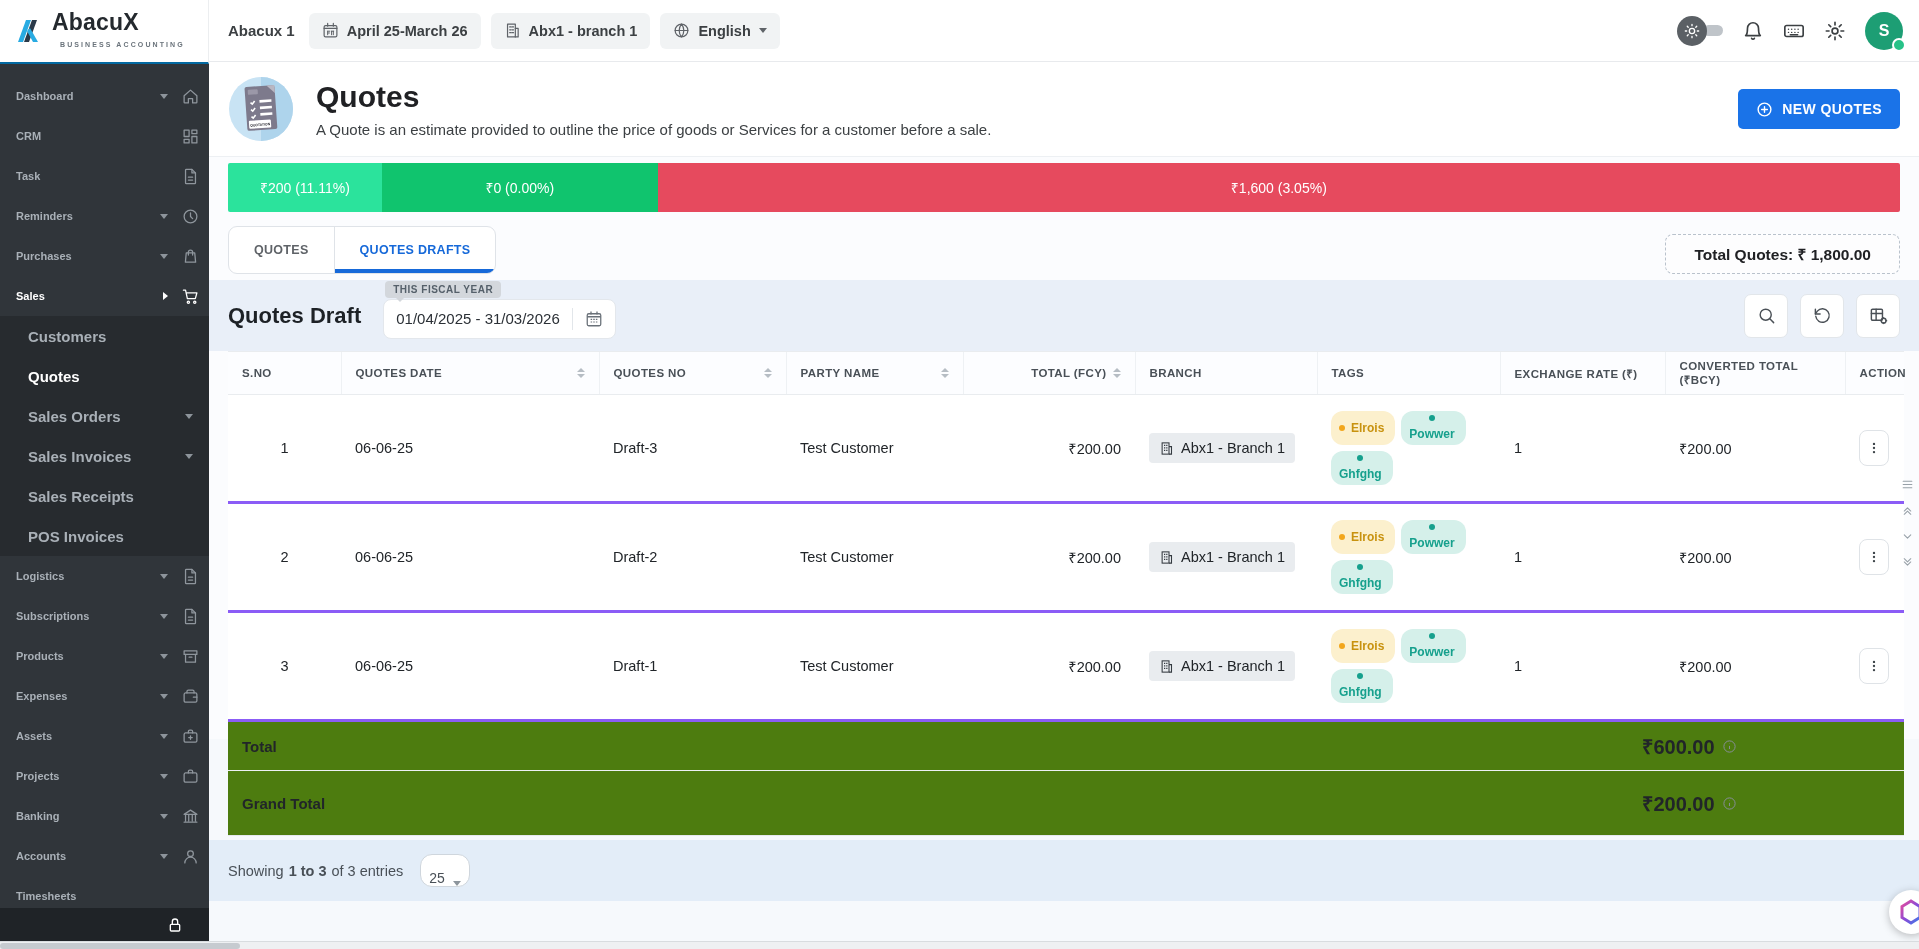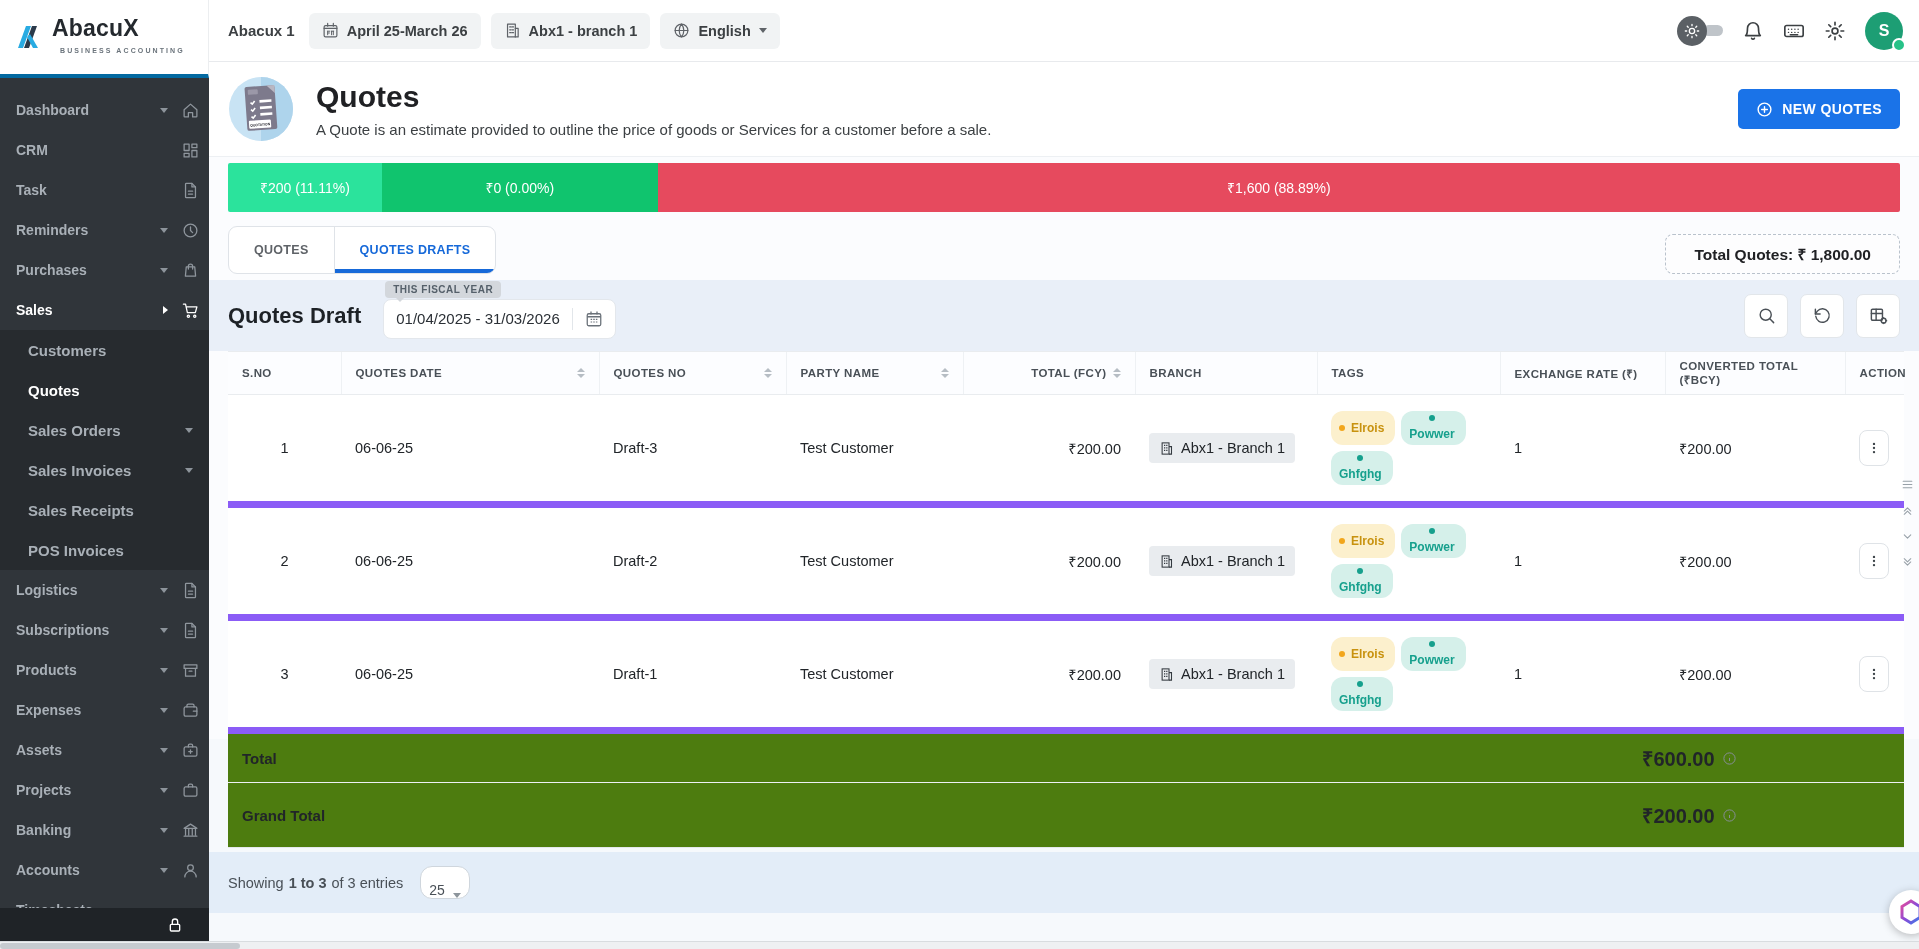--- a/index.html
+++ b/index.html
@@ -1,25 +1,25 @@
 <!DOCTYPE html>
 <html><head>
 <meta charset="utf-8">
 <style>
   * { margin:0; padding:0; box-sizing:border-box; }
   html,body { width:1919px; height:949px; font-family:"Liberation Sans", sans-serif; background:#f6f9fc; overflow:hidden; }
   .app { position:relative; width:1919px; height:949px; overflow:hidden; }
 
   
   .sidebar { position:absolute; left:0; top:0; width:209px; height:949px; background:#30353a; z-index:5; }
-  .logo-area { height:78px; background:#fff; border-bottom:4px solid #0369a1; border-right:1px solid #eceef0; display:flex; align-items:center; padding-left:14px; gap:8px; }
+  .logo-area { height:64px; background:#fff; border-bottom:2px solid #0369a1; border-right:1px solid #eceef0; display:flex; align-items:center; padding-left:14px; gap:8px; }
   .logo-text .name { font-size:23px; font-weight:bold; color:#24292e; letter-spacing:.2px; line-height:22px; }
   .logo-text .tag { font-size:7px; letter-spacing:2.1px; color:#6a737b; font-weight:bold; margin-top:2px; }
   .nav { padding-top:12px; }
-  .nav-item { height:40px; display:flex; align-items:center; padding:0 10px 0 16px; color:#a9b0b7; font-size:14px; font-weight:600; cursor:pointer; }
+  .nav-item { height:40px; display:flex; align-items:center; padding:0 10px 0 16px; color:#a9b0b7; font-size:11px; font-weight:600; cursor:pointer; }
   .nav-item.active { color:#ffffff; }
   .nav-item .spacer { flex:1; }
   .caret-down { width:0;height:0;border-left:4.5px solid transparent;border-right:4.5px solid transparent;border-top:5px solid #8d949b; margin-right:14px; }
   .caret-right { width:0;height:0;border-top:4.5px solid transparent;border-bottom:4.5px solid transparent;border-left:5px solid #ffffff; margin-right:14px; }
   .nav-ico { width:17px;height:17px; flex:none; stroke:#8f969d; fill:none; stroke-width:1.8; stroke-linecap:round; stroke-linejoin:round; }
   .nav-item.active .nav-ico { stroke:#ffffff; }
   .submenu { background:#272b2f; }
   .sub-item { height:40px; display:flex; align-items:center; padding-left:28px; color:#a9b0b7; font-size:15px; font-weight:600; cursor:pointer; }
   .sub-item.active { color:#ffffff; font-weight:bold; }
   .sub-item .spacer { flex:1; }
@@ -77,21 +77,21 @@
   table.grid { width:1676px; margin:0 19px; border-collapse:collapse; table-layout:fixed; background:#fff; }
   table.grid thead th { height:43px; background:#fcfdff; border-top:1px solid #e9ecef; border-bottom:1px solid #e9ecef; font-size:11.5px; font-weight:bold; letter-spacing:.4px; color:#495057; text-align:left; padding:0 14px; }
   table.grid thead th + th { border-left:1px solid #eef1f4; }
   .th-flex { display:flex; align-items:center; }
   .th-flex.end { justify-content:flex-end; gap:6px; }
   .sort { margin-left:auto; display:flex; flex-direction:column; gap:2px; }
   .th-flex.end .sort { margin-left:0; }
   .sort i { width:0; height:0; border-left:4px solid transparent; border-right:4px solid transparent; display:block; }
   .sort .up { border-bottom:4px solid #b6bdc4; }
   .sort .dn { border-top:4px solid #b6bdc4; }
-  table.grid tbody td { height:78px; border-bottom:7px solid #8b5cf6; font-size:14.5px; color:#212529; padding:16px 14px; background:#fff; }
+  table.grid tbody td { height:78px; border-bottom:3px solid #8b5cf6; font-size:14.5px; color:#212529; padding:16px 14px; background:#fff; }
   td.c { text-align:center; }
   td.r { text-align:right; padding-right:48px; }
   .branch-chip { display:inline-flex; align-items:center; gap:7px; background:#e9ecef; border-radius:4px; padding:7px 10px; font-size:14.5px; color:#212529; white-space:nowrap; }
   .branch-chip svg { width:15px; height:15px; stroke:#343a40; fill:none; stroke-width:1.7; }
   .tags-wrap { display:flex; flex-wrap:wrap; gap:6px; max-width:168px; }
   .tag { display:inline-flex; align-items:center; gap:6px; border-radius:12px; padding:4px 11px 4px 8px; font-size:12px; font-weight:bold; }
   .tag .dot { width:6px; height:6px; border-radius:50%; }
   .tag.yellow { background:#fcf0cd; color:#c8920f; }
   .tag.yellow .dot { background:#f2a61c; }
   .tag.teal { background:#d5f0ea; color:#16a08d;flex-direction:column; }
@@ -392,21 +392,21 @@
     </section>
 
     <div class="statusbar">
       <div class="seg" style="width: 9.2%; background: rgb(43, 227, 156);">
           <span>₹200 (11.11%)</span>
         </div>
       <div class="seg" style="width: 16.5%; background: rgb(16, 196, 110);">
           <span>₹0 (0.00%)</span>
         </div>
       <div class="seg" style="width: 74.3%; background: rgb(230, 74, 94);">
-          <span>₹1,600 (88.89%)</span>
+          <span>₹1,600 (3.05%)</span>
         </div>
     </div>
 
     <div class="tabs-row">
       <div class="tabs">
         <div class="tab">
             <span>QUOTES</span>
           </div>
         <div class="tab active">
             <span>QUOTES DRAFTS</span>

